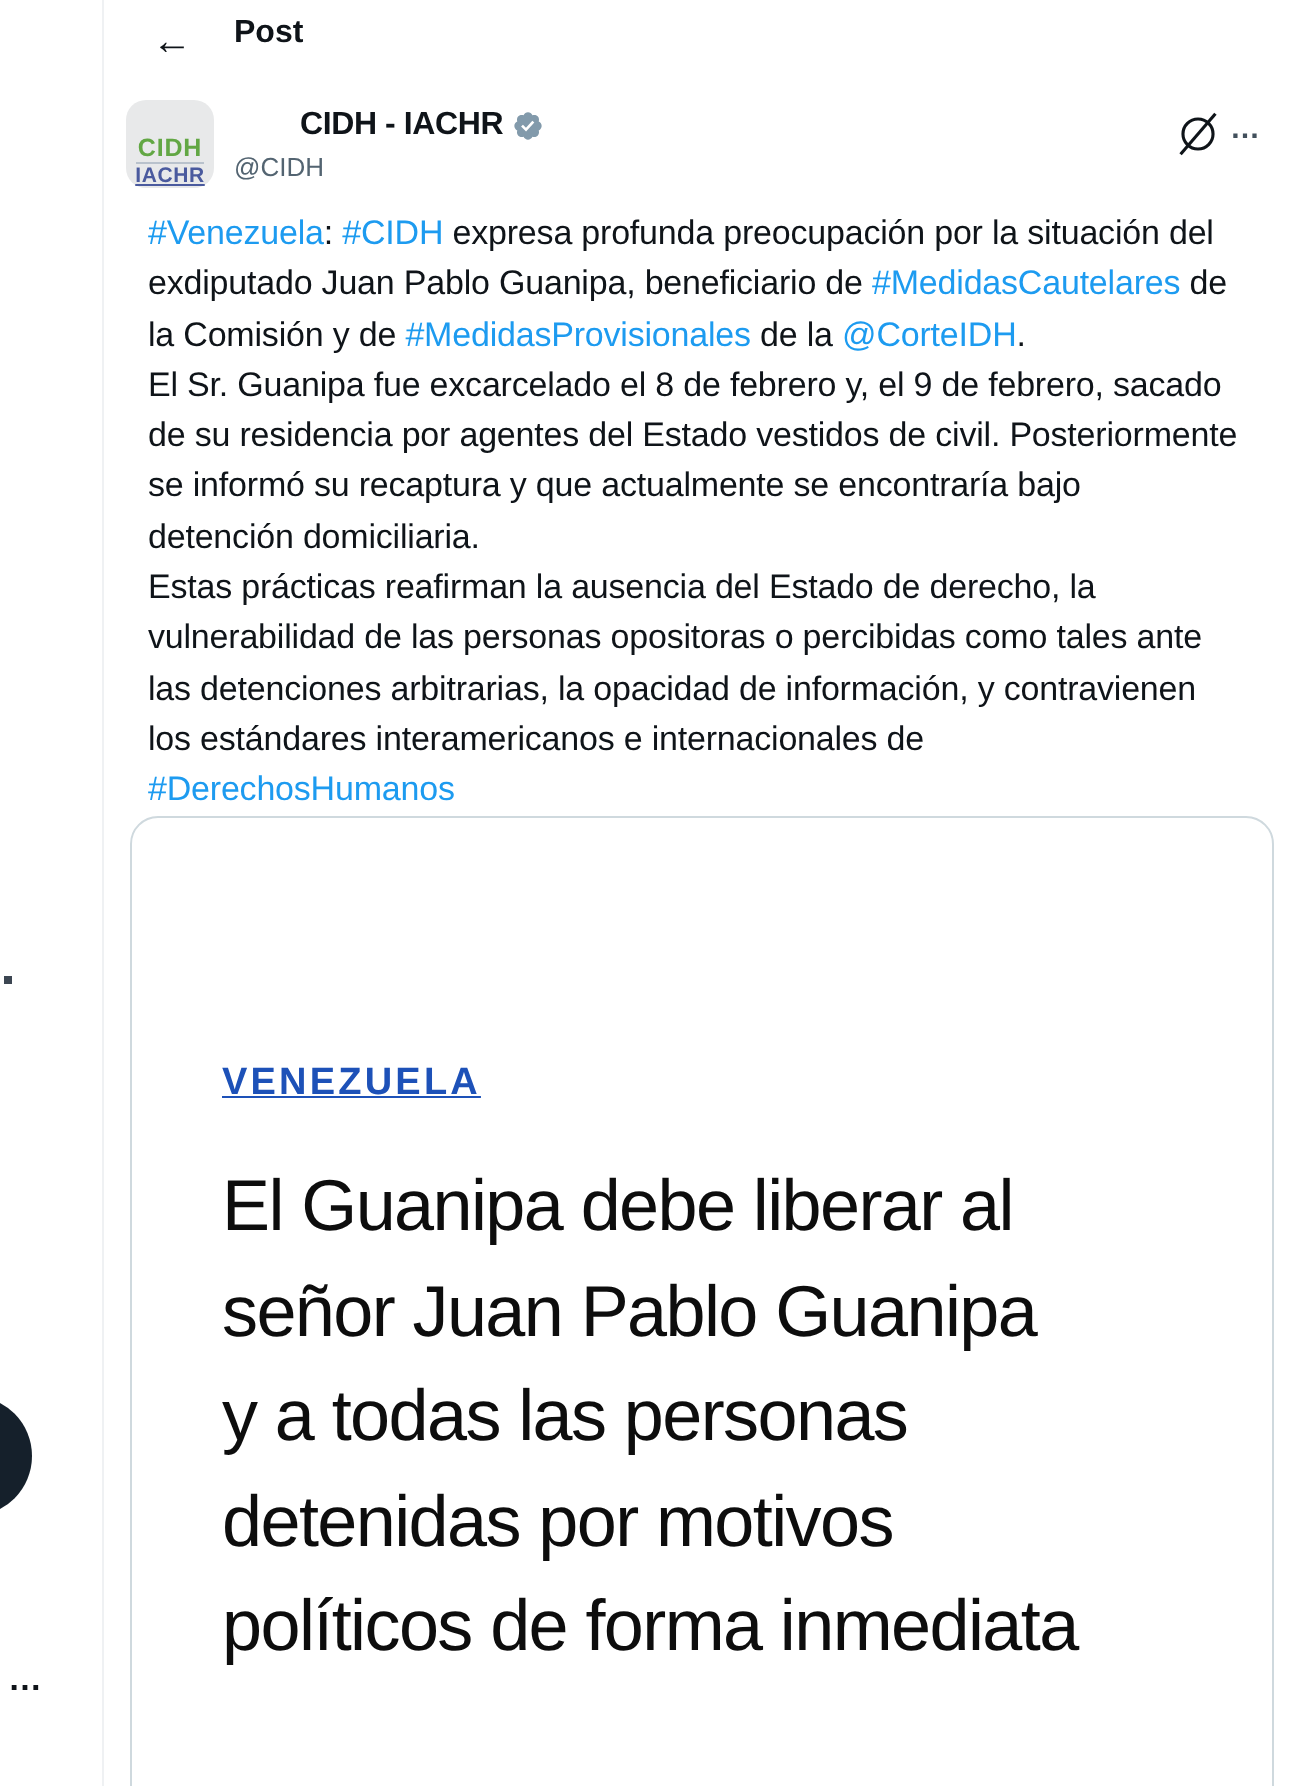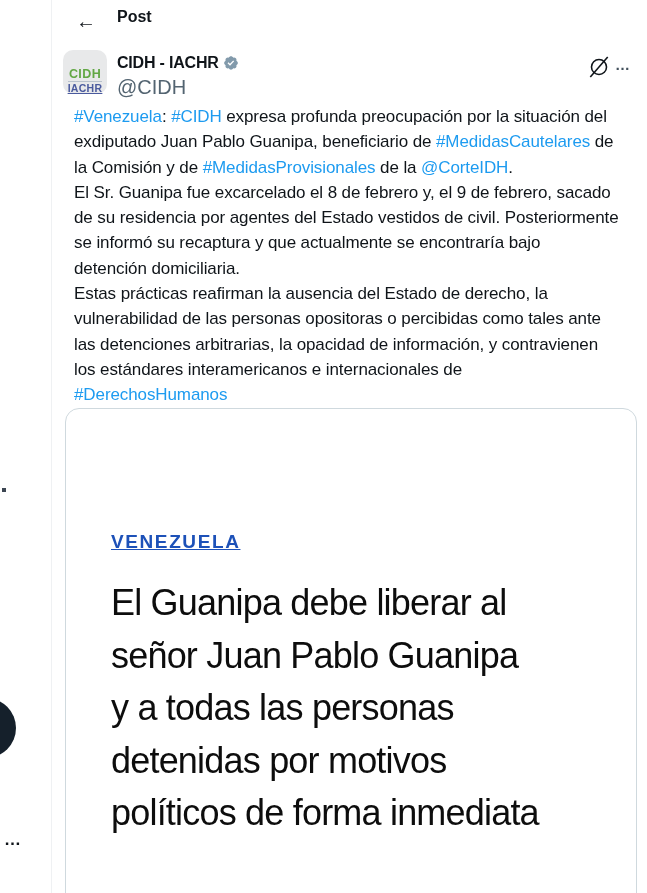--- a/index.html
+++ b/index.html
@@ -23,23 +23,23 @@
   .page-title { position:absolute; left:117px; top:8px; font-size:16px; font-weight:700; color:#0f1419; }
 
   
   .avatar { position:absolute; left:63px; top:50px; width:44px; height:44px; border-radius:10px;
             background:#e8e9ea; display:flex; flex-direction:column; align-items:center;
             justify-content:flex-end; line-height:1.05; }
   .avatar .l1 { font-size:12.5px; font-weight:700; color:#62a744; letter-spacing:.4px; }
   .avatar .l2 { font-size:10.5px; font-weight:700; color:#4a5a9e; letter-spacing:.3px;
                 border-top:1px solid #b9c2cc; padding-top:1px;text-decoration:underline; }
   .name-row { position:absolute; left:117px; top:54px; display:flex; align-items:center; gap:4px; }
-  .display-name { font-size:16px; font-weight:700; color:#0f1419; letter-spacing:-.2px; }
+  .display-name { font-size:16px; font-weight:700; color:#0f1419; letter-spacing:-.2px;margin-left:33px; }
   .badge { width:16px; height:16px; display:inline-block; }
-  .handle { position:absolute; left:117px; top:76px; font-size:20px; color:#536471; }
+  .handle { position:absolute; left:117px; top:76px; font-size:13px; color:#536471; }
 
   
   .grok { position:absolute; left:588px; top:55px; width:22px; height:24px; cursor:pointer; }
   .more-dots { position:absolute; left:615px; top:56px; font-size:15px; font-weight:700;
                color:#42505c; letter-spacing:1px; cursor:pointer; }
 
   
   .tweet { position:absolute; left:74px; top:104px; width:578px; font-size:17px;
            line-height:25.3px; color:#0f1419; letter-spacing:-.1px; }
   .tline { white-space:nowrap; }

